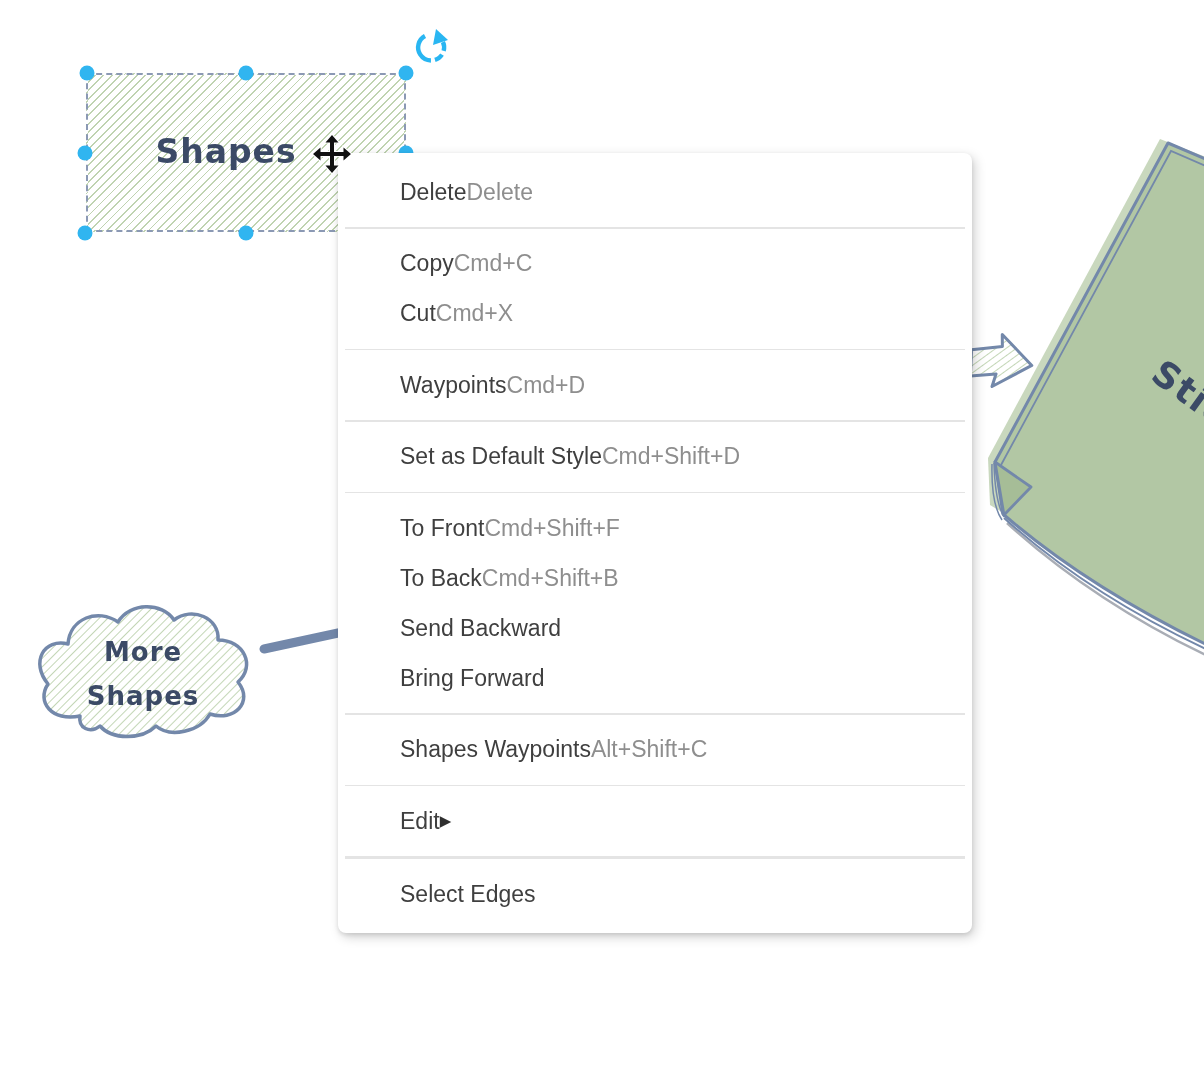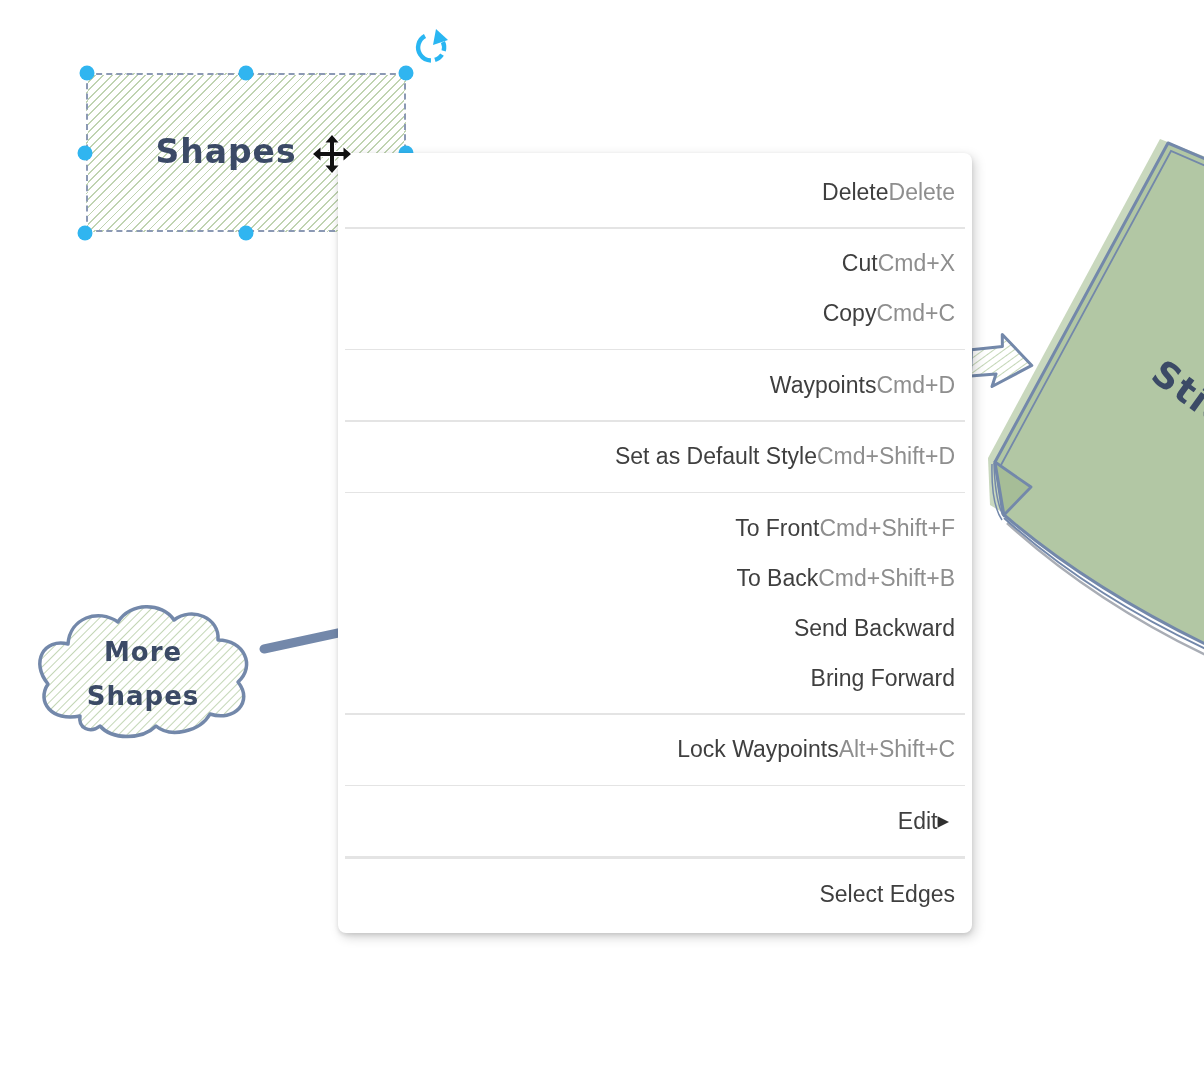--- a/index.html
+++ b/index.html
@@ -36,21 +36,21 @@
   }
   
   .context-menu{
     position:absolute;left:338px;top:153px;width:634px;z-index:10;
     background:#ffffff;border-radius:8px;padding:4px 0;
     box-shadow:0 2px 4px rgba(0,0,0,0.10), 3px 4px 12px rgba(0,0,0,0.18);
   }
   .menu-group{padding:10px 0;}
   .menu-sep{height:1.5px;background:#e4e4e4;margin:0 7px;}
   .menu-item{
-    height:50px;display:flex;align-items:center;justify-content:flex-end;
+    height:50px;display:flex;align-items:center;justify-content:flex-start;
     padding:0 17px 0 62px;cursor:default;
   }
   .mi-label{font-size:23px;color:#3f3f3f;white-space:nowrap;}
   .mi-shortcut{font-size:23px;color:#8e8e8e;white-space:nowrap;}
   .submenu-arrow{font-size:15px;color:#2f2f2f;margin-right:6px;}
   
   #move-cursor{position:absolute;left:310px;top:132px;z-index:30;}
   #rotate-icon{position:absolute;left:414px;top:28px;z-index:3;}
 </style>
 </head>
@@ -116,27 +116,27 @@
   <div class="menu-group">
     <div class="menu-item">
       <span class="mi-label">Delete</span>
       <span class="mi-shortcut">Delete</span>
     </div>
   </div>
   <div class="menu-sep"></div>
 
   <div class="menu-group">
     <div class="menu-item">
+      <span class="mi-label">Copy</span>
+      <span class="mi-shortcut">Cmd+C</span>
+    </div>
+    <div class="menu-item">
       <span class="mi-label">Cut</span>
       <span class="mi-shortcut">Cmd+X</span>
     </div>
-    <div class="menu-item">
-      <span class="mi-label">Copy</span>
-      <span class="mi-shortcut">Cmd+C</span>
-    </div>
   </div>
   <div class="menu-sep"></div>
 
   <div class="menu-group">
     <div class="menu-item">
       <span class="mi-label">Waypoints</span>
       <span class="mi-shortcut">Cmd+D</span>
     </div>
   </div>
   <div class="menu-sep"></div>
@@ -164,21 +164,21 @@
     </div>
     <div class="menu-item">
       <span class="mi-label">Bring Forward</span>
       <span class="mi-shortcut"></span>
     </div>
   </div>
   <div class="menu-sep"></div>
 
   <div class="menu-group">
     <div class="menu-item">
-      <span class="mi-label">Lock Waypoints</span>
+      <span class="mi-label">Shapes Waypoints</span>
       <span class="mi-shortcut">Alt+Shift+C</span>
     </div>
   </div>
   <div class="menu-sep"></div>
 
   <div class="menu-group">
     <div class="menu-item">
       <span class="mi-label">Edit</span>
       <span class="submenu-arrow">▶</span>
     </div>

